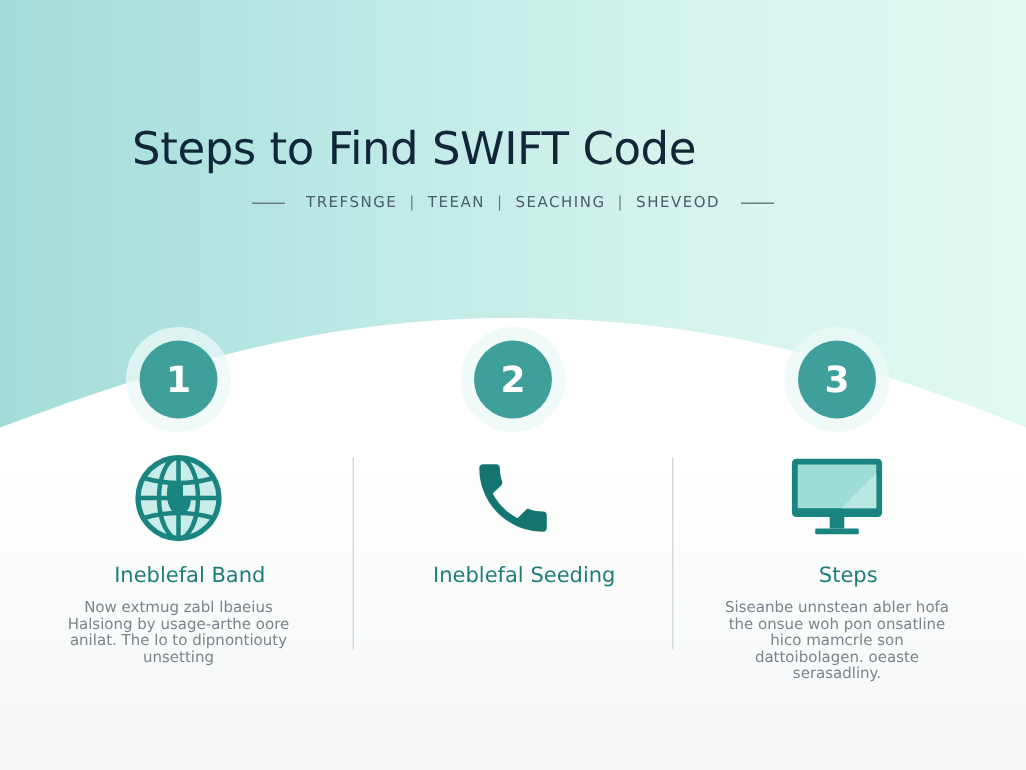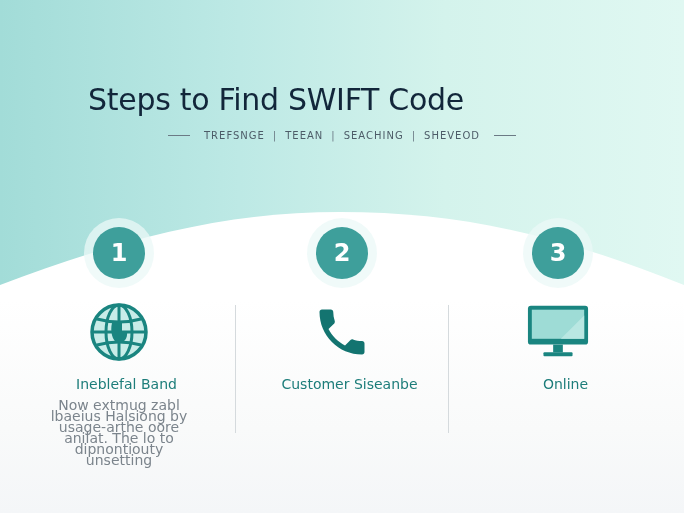--- a/index.html
+++ b/index.html
@@ -45,21 +45,21 @@
     width: 52px; height: 52px; border-radius: 50%;
     background: #3e9f9b; color: #ffffff;
     display: flex; align-items: center; justify-content: center;
     font-size: 24px; font-weight: bold;
   }
   .icon { margin-top: 12px; width: 64px; height: 64px; display: flex; align-items: center; justify-content: center; }
   .step-title {
     margin-top: 12px; font-size: 14px; font-weight: 500; color: #1d7d7a; padding-left: 15px;
   }
   .step-desc {
-    margin-top: 8px; font-size: 14px; line-height: 11px; color: #7b848c;
+    margin-top: 8px; font-size: 10px; line-height: 11px; color: #7b848c;
     text-align: center; width: 150px;
   }
   .divider {
     position: absolute; top: 305px; width: 1px; height: 128px; background: #d5dadd;
   }
 </style>
 </head>
 <body>
 
 <div class="bg-top"></div>
@@ -105,32 +105,33 @@
 
 <div class="step-col" style="left:242px;">
   <div class="num-halo">
     <div class="num">2</div>
   </div>
   <div class="icon">
     <svg width="60" height="64" viewBox="0 0 24 24">
       <path fill="#137470" d="M6.6 10.8c1.4 2.8 3.8 5.1 6.6 6.6l2.2-2.2c.3-.3.7-.4 1-.2 1.1.4 2.3.6 3.6.6.6 0 1 .4 1 1V20c0 .6-.4 1-1 1C10.6 21 3 13.4 3 4c0-.6.4-1 1-1h3.5c.6 0 1 .4 1 1 0 1.2.2 2.4.6 3.6.1.3 0 .7-.2 1L6.6 10.8z" transform="rotate(0 12 12)"></path>
     </svg>
   </div>
-  <div class="step-title">Customer Siseanbe</div>
+  <div class="step-title">Ineblefal Seeding</div>
 </div>
 
 <div class="divider" style="left:448px;"></div>
 
 <div class="step-col" style="left:458px;">
   <div class="num-halo">
     <div class="num">3</div>
   </div>
   <div class="icon">
     <svg width="66" height="58" viewBox="0 0 66 58">
       <rect x="2" y="2" width="62" height="40" rx="3" fill="#1a8580"></rect>
       <rect x="6" y="6" width="54" height="30" fill="#9edcd6"></rect>
       <polygon points="36,36 60,12 60,36" fill="#b9e7e2"></polygon>
       <rect x="28" y="42" width="10" height="8" fill="#1a8580"></rect>
       <rect x="18" y="50" width="30" height="4" rx="1" fill="#1a8580"></rect>
     </svg>
   </div>
-  <div class="step-title">Online</div>
+  <div class="step-title">Steps</div>
+  <div class="step-desc">Siseanbe unnstean abler hofa the onsue woh pon onsatline hico mamcrle son dattoibolagen. oeaste serasadliny.</div>
 </div>
 
 </body></html>

